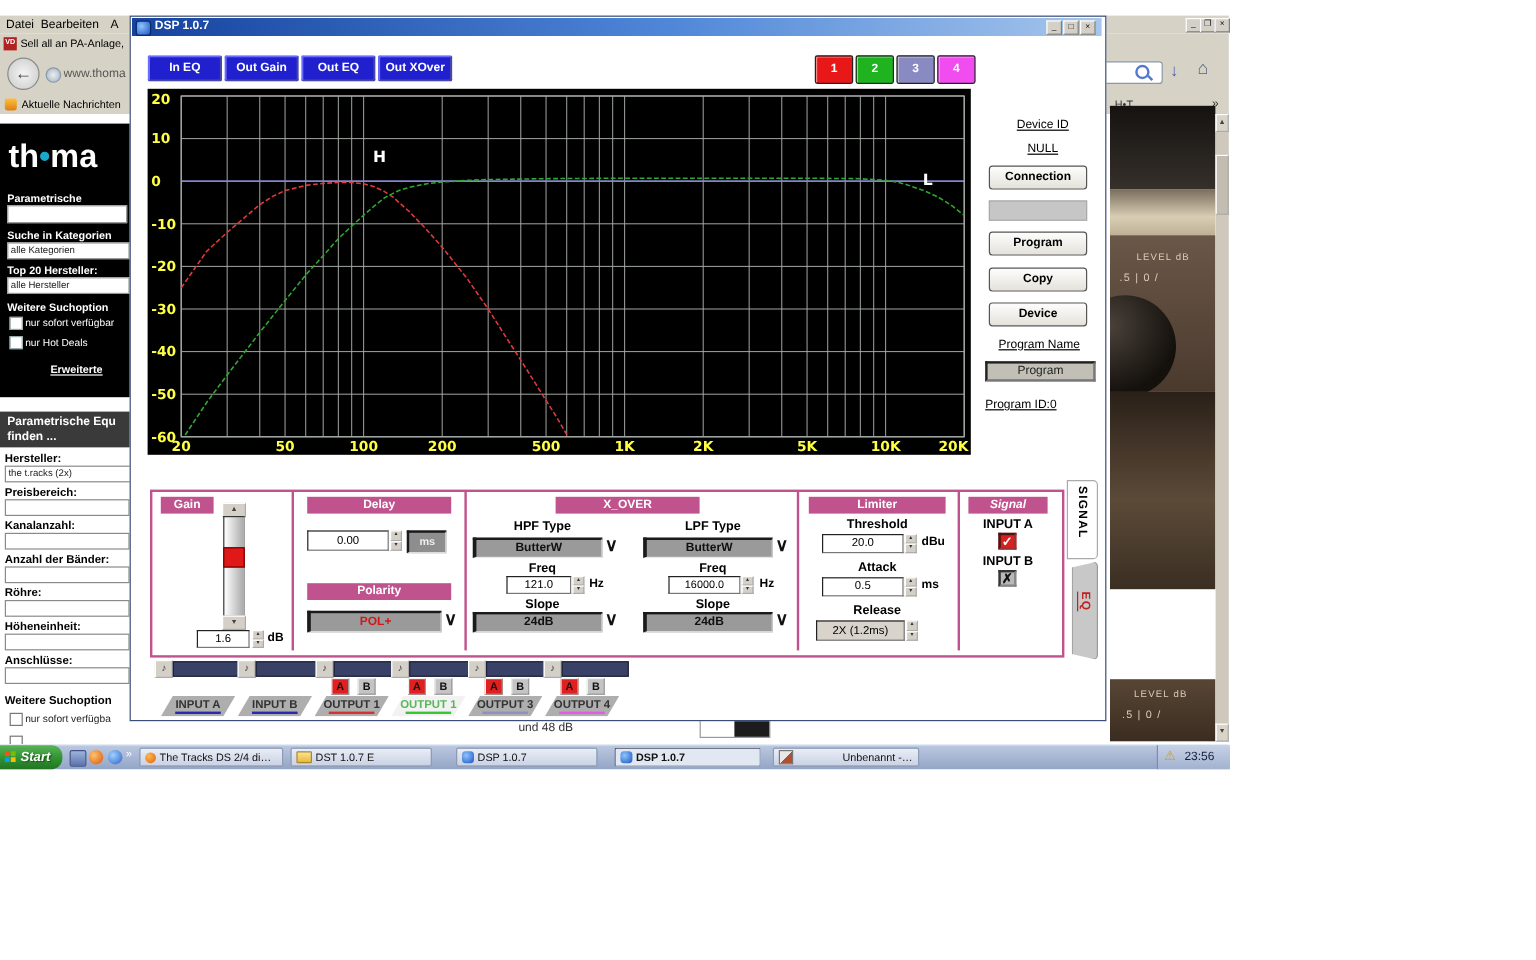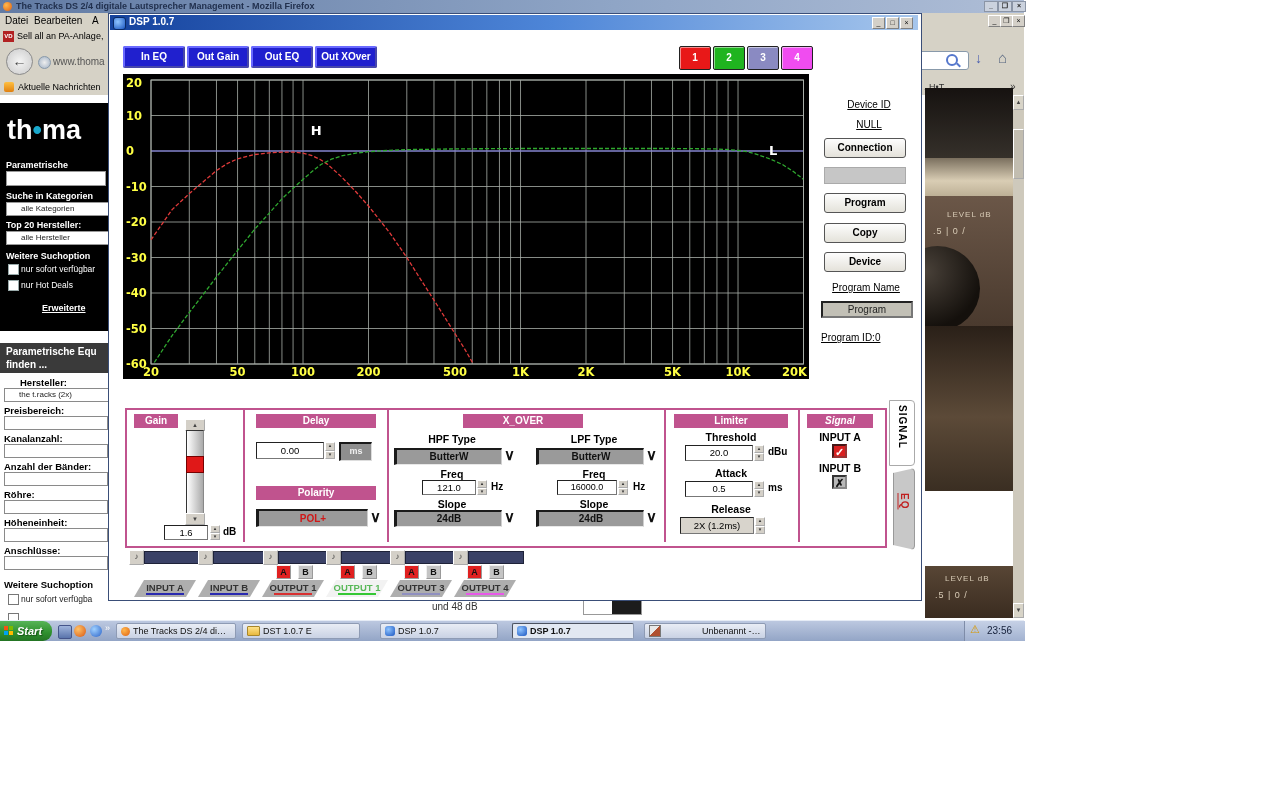--- a/index.html
+++ b/index.html
@@ -11,21 +11,21 @@
   .ff-title{left:0;top:0;width:1024px;height:13px;background:linear-gradient(90deg,#627BA4,#8FA5C6 60%,#AEBDD6);
             font-size:9px;font-weight:bold;color:#21304E;line-height:13px;}
   .chromebar{background:#D6D2C6;}
   .winbtn{width:12px;height:9px;background:#CBD2DE;border:1px solid #8B95A6;font-size:7px;line-height:7px;
           text-align:center;color:#222;}
   .winbtn2{width:11px;height:10px;background:#D4D0C8;border:1px solid #808080;border-top-color:#fff;border-left-color:#fff;
            font-size:7px;line-height:9px;text-align:center;color:#111;}
   
   .sb-label{color:#fff;font-weight:bold;font-size:9px;}
   .sb-input{background:#fff;border:1px solid #999;}
-  .sb-select{background:#fff;border:1px solid #999;font-size:8px;color:#222;line-height:12px;padding-left:14px;}
+  .sb-select{background:#fff;border:1px solid #999;font-size:8px;color:#222;line-height:12px;padding-left:2px;}
   .cbx{width:9px;height:9px;background:#fff;border:1px solid #9aa;}
   .form-label{color:#000;font-weight:bold;font-size:9.5px;}
   .form-input{background:#fff;border:1px solid #8a8a8a;height:12px;}
   
   .dsp-btn-blue{background:#2020CE;border:2px outset #6A6AFF;color:#fff;font-weight:bold;font-size:10px;
                 text-align:center;border-radius:2px;}
   .chan-btn{border:1px solid #222;box-shadow:inset 1px 1px 0 rgba(255,255,255,.5);color:#fff;font-weight:bold;
             font-size:10px;text-align:center;line-height:22px;border-radius:2px;}
   .rp-btn{background:linear-gradient(#FDFDFD,#E4E2DA);border:1px solid #555;border-radius:3px;
           font-size:10px;font-weight:bold;text-align:center;line-height:17px;}
@@ -53,27 +53,20 @@
   .taskbar{left:0;top:620px;width:1024px;height:20px;background:linear-gradient(#BCC8E0,#93A5C6);border-top:1px solid #E6ECF6;}
   .task-btn{top:2px;height:16px;background:linear-gradient(#E9EDF5,#C9D2E4);border:1px solid #8E9BB4;border-radius:2px;
             font-size:9px;line-height:15px;color:#111;display:flex;align-items:center;gap:3px;padding:0 4px;box-sizing:border-box;}
   .task-btn.active{background:#E2E8F2;border-style:inset;font-weight:bold;}
   .photo-label{color:#D8CBB6;font-size:8px;letter-spacing:1px;}
 </style>
 </head>
 <body>
 <div id="root">
 
-  <div class="abs ff-title">
-    <span class="abs" style="left:3px;top:2px;width:9px;height:9px;border-radius:50%;background:radial-gradient(circle at 35% 35%,#FFB84D,#E06010);"></span>
-    <span class="abs ellip" style="left:16px;width:700px;">The Tracks DS 2/4 digitale Lautsprecher Management - Mozilla Firefox</span>
-    <span class="abs winbtn" style="left:984px;top:1px;">_</span>
-    <span class="abs winbtn" style="left:998px;top:1px;">❐</span>
-    <span class="abs winbtn" style="left:1012px;top:1px;">×</span>
-  </div>
   <div class="abs chromebar" style="left:0;top:13px;width:1024px;height:15px;font-size:10px;line-height:15px;">
     <span class="abs" style="left:5px;">Datei</span>
     <span class="abs" style="left:34px;">Bearbeiten</span>
     <span class="abs" style="left:92px;">A</span>
     <span class="abs winbtn2" style="left:988px;top:2px;">_</span>
     <span class="abs winbtn2" style="left:1000px;top:2px;">❐</span>
     <span class="abs winbtn2" style="left:1012px;top:2px;">×</span>
   </div>
   <div class="abs chromebar" style="left:0;top:28px;width:1024px;height:17px;">
     <span class="abs" style="left:3px;top:3px;width:11px;height:11px;background:#B22222;color:#fff;font-size:6px;font-weight:bold;text-align:center;line-height:11px;">VD</span>
@@ -115,21 +108,21 @@
     <span class="abs sb-label" style="left:21px;top:177px;font-weight:normal;font-size:8.5px;">nur Hot Deals</span>
     <span class="abs sb-label" style="left:42px;top:200px;text-decoration:underline;">Erweiterte</span>
   </div>
 
   <div class="abs" style="left:0;top:343px;width:112px;height:30px;background:#3A3A3A;color:#fff;font-size:10px;font-weight:bold;padding-top:3px;box-sizing:border-box;">
     <span class="abs" style="left:6px;top:3px;">Parametrische Equ</span>
     <span class="abs" style="left:6px;top:16px;">finden ...</span>
   </div>
 
   <div class="abs" style="left:0;top:373px;width:114px;height:247px;background:#fff;">
-    <span class="abs form-label" style="left:20px;top:4px;">Hersteller:</span>
+    <span class="abs form-label" style="left:4px;top:4px;">Hersteller:</span>
     <span class="abs sb-select" style="left:4px;top:15px;width:102px;height:12px;border-color:#8a8a8a;">the t.racks (2x)</span>
     <span class="abs form-label" style="left:4px;top:32px;">Preisbereich:</span>
     <span class="abs form-input" style="left:4px;top:43px;width:102px;"></span>
     <span class="abs form-label" style="left:4px;top:60px;">Kanalanzahl:</span>
     <span class="abs form-input" style="left:4px;top:71px;width:102px;"></span>
     <span class="abs form-label" style="left:4px;top:88px;">Anzahl der Bänder:</span>
     <span class="abs form-input" style="left:4px;top:99px;width:102px;"></span>
     <span class="abs form-label" style="left:4px;top:116px;">Röhre:</span>
     <span class="abs form-input" style="left:4px;top:127px;width:102px;"></span>
     <span class="abs form-label" style="left:4px;top:144px;">Höheneinheit:</span>

